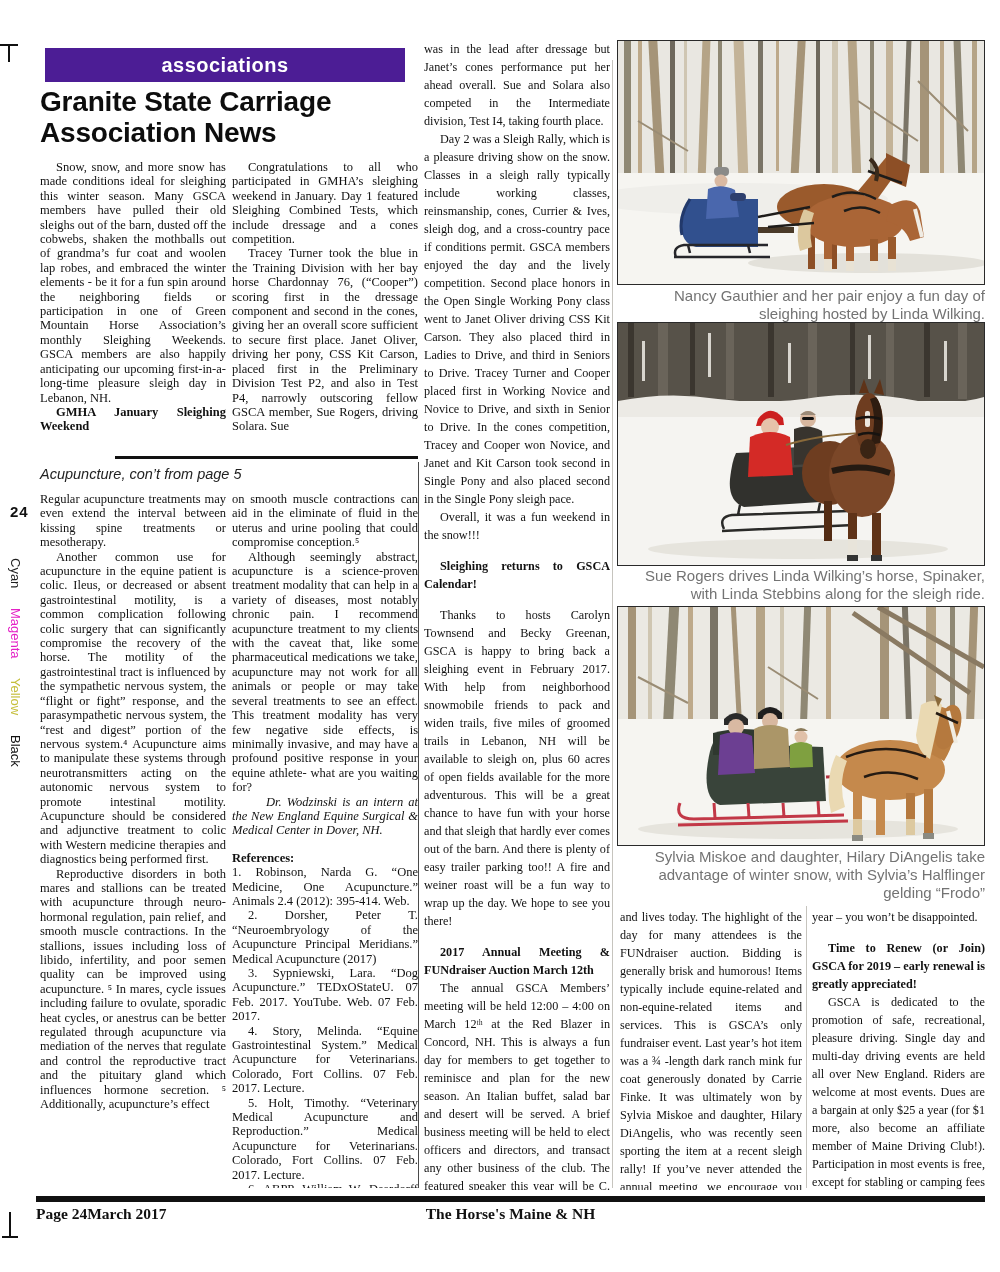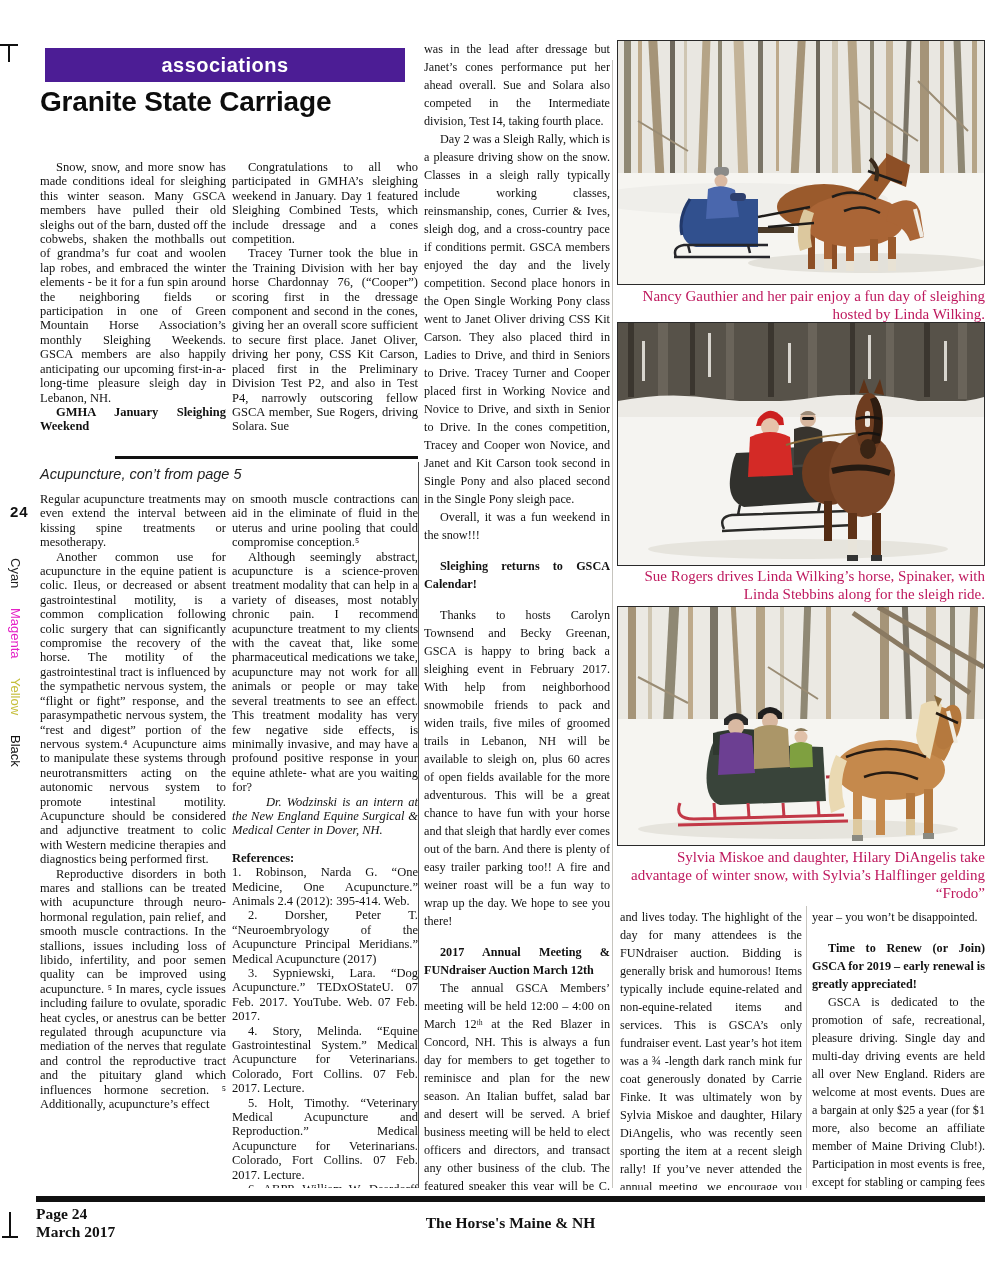--- a/index.html
+++ b/index.html
@@ -28,27 +28,27 @@
   .hrule { background:#111; }
   .vrule { background:#4a4a4a; width:1px; }
   .vrule-light { background:#c6c4be; width:1px; }
 
   
   .jump-label { font-family:"Liberation Sans", sans-serif; font-style:italic; font-size:14.5px; color:#222; }
 
   
   .photo { border:1px solid #2a2a2a; background:#eceae6; }
   .photo svg { display:block; }
-  .caption { font-family:Liberation Serif, serif; font-size:15px; line-height:18px;
-             text-align:right; color:#be185d; }
+  .caption { font-family:Liberation Sans, sans-serif; font-size:15px; line-height:18px;
+             text-align:right; color:#737373; }
 
   
   .footer-bar { left:36px; top:1196px; width:949px; height:6px; background:#111; }
-  .footer-row { left:36px; top:1205px; width:949px; display:flex; justify-content:center;
-                font-weight:bold; font-size:15.5px;flex-direction:column; }
+  .footer-row { left:36px; top:1205px; width:949px; display:flex; justify-content:flex-start;
+                font-weight:bold; font-size:15.5px; }
   .footer-row .c { position:absolute; left:0; right:0; text-align:center; }
 
   
   .pagenum-side { left:10px; top:503px; font-family:"Liberation Sans", sans-serif;
                   font-weight:bold; font-size:15px; letter-spacing:1px; }
   .colorbar { left:8px; top:558px; writing-mode:vertical-rl; font-family:"Liberation Sans", sans-serif;
               font-size:13px; }
   .colorbar span { margin-bottom:16px; display:inline-block; }
   .ink-cyan { color:#1e1e1e; }
   .ink-magenta { color:#e421c6; }
@@ -72,20 +72,21 @@
     <span class="ink-magenta">Magenta</span>
     <span class="ink-yellow">Yellow</span>
     <span class="ink-black">Black</span>
   </div>
 
   <div class="abs section-bar">
     <span>associations</span>
   </div>
   <div class="abs title">
     <span>Granite State Carriage</span><br>
+    <span>Association News</span>
   </div>
 
   <div class="abs col" style="left:40px;top:160px;width:186px;height:300px;">
     <p>Snow, snow, and more snow has made conditions ideal for sleighing this winter season. Many GSCA members have pulled their old sleighs out of the barn, dusted off the cobwebs, shaken the mothballs out of grandma’s fur coat and woolen lap robes, and embraced the winter elements - be it for a fun spin around the neighboring fields or participation in one of Green Mountain Horse Association’s monthly Sleighing Weekends. GSCA members are also happily anticipating our upcoming first-in-a-long-time pleasure sleigh day in Lebanon, NH.</p>
     <p class="bold">GMHA January Sleighing Weekend</p>
   </div>
   <div class="abs col" style="left:232px;top:160px;width:186px;height:300px;">
     <p>Congratulations to all who participated in GMHA’s sleighing weekend in January. Day 1 featured Sleighing Combined Tests, which include dressage and a cones competition.</p>
     <p>Tracey Turner took the blue in the Training Division with her bay horse Chardonnay 76, (“Cooper”) scoring first in the dressage component and second in the cones, giving her an overall score sufficient to secure first place. Janet Oliver, driving her pony, CSS Kit Carson, placed first in the Preliminary Division Test P2, and also in Test P4, narrowly outscoring fellow GSCA member, Sue Rogers, driving Solara. Sue</p>
   </div>

